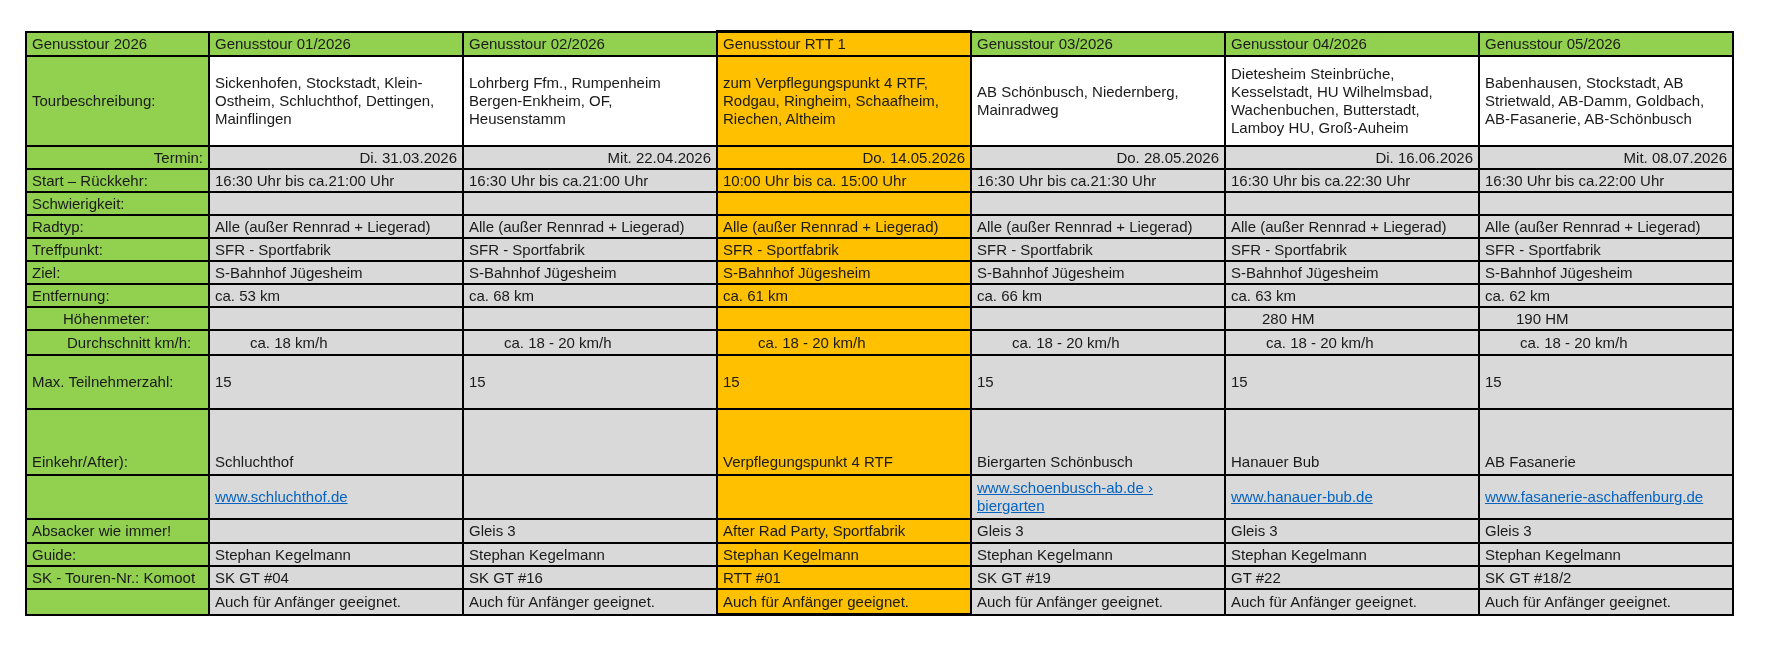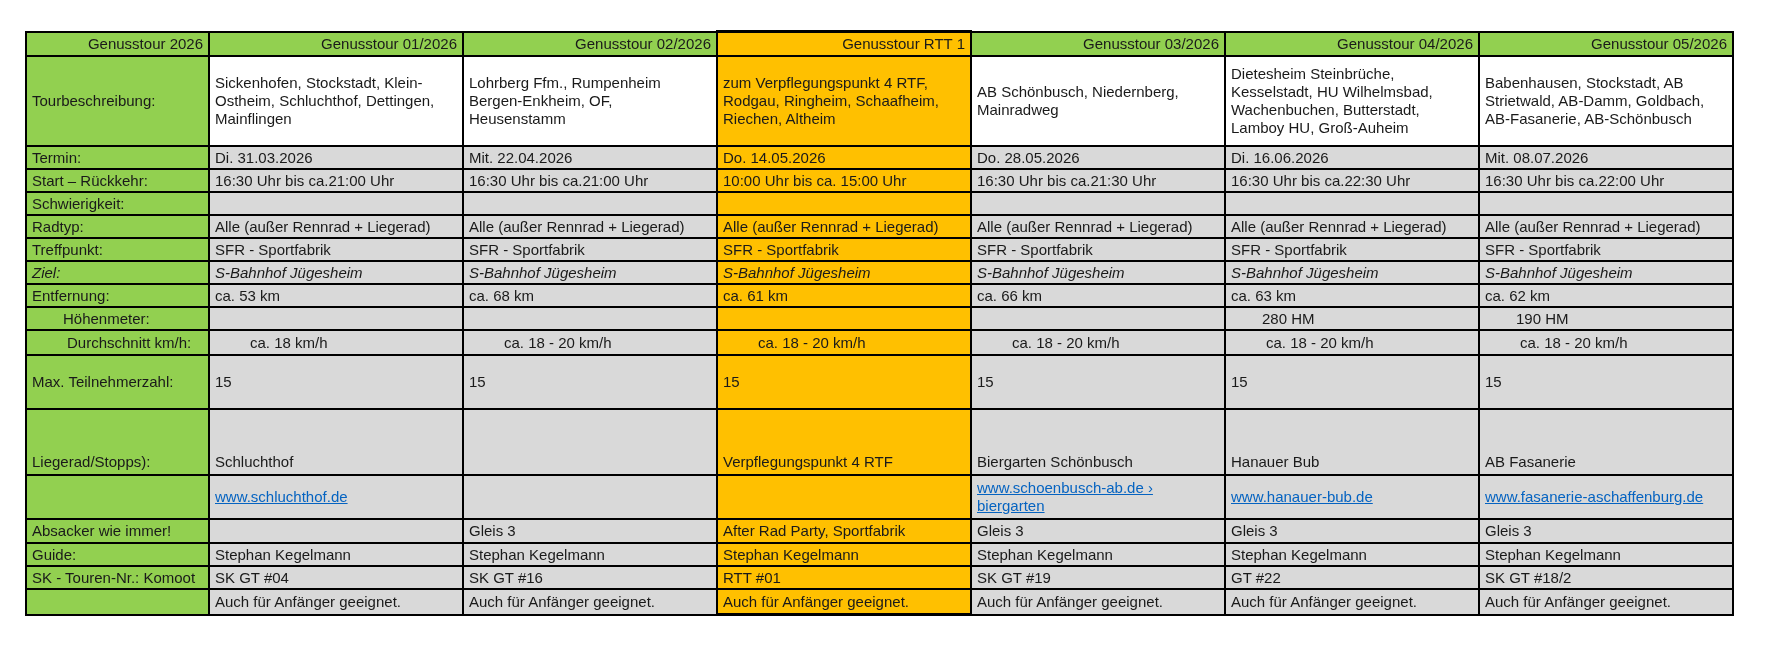--- a/index.html
+++ b/index.html
@@ -20,35 +20,35 @@
     font-size:15px;
     line-height:18px;
     vertical-align:middle;
     overflow:hidden;
     word-wrap:break-word;
   }
   .c-green  { background:#92d050; }
   .c-gray   { background:#d9d9d9; }
   .c-white  { background:#ffffff; }
   .c-orange { background:#ffc000; }
-  tr.header-row td { text-align:right; height:20px; }
+  tr.header-row td { text-align:left; height:20px; }
   td.rtt { border-left-width:3px; border-right-width:3px; }
   tr.header-row td.rtt { border-top-width:3px; }
   tr:last-child td.rtt { border-bottom-width:3px; }
   a.cell-link { color:#0563c1; text-decoration:underline; cursor:pointer; }
 
   
   tr[data-row="ziel-route"]        td { height:36px; }
   tr[data-row="tourbeschreibung"]  td { height:86px; }
-  tr[data-row="termin"]            td { height:19px; }
+  tr[data-row="termin"]            td { height:19px;text-align:right; }
   tr[data-row="start-rueckkehr"]   td { height:19px; }
   tr[data-row="schwierigkeit"]     td { height:19px; }
   tr[data-row="radtyp"]            td { height:19px;margin-left:24px; }
   tr[data-row="treffpunkt"]        td { height:19px; }
-  tr[data-row="ziel"]              td { height:19px;font-style:italic; }
+  tr[data-row="ziel"]              td { height:19px; }
   tr[data-row="entfernung"]        td { height:19px; }
   tr[data-row="hoehenmeter"]       td { height:19px;padding-left:36px; }
   tr[data-row="durchschnitt"]      td { height:21px;padding-left:40px; }
   tr[data-row="max-teilnehmerzahl"] td { height:50px; }
   tr[data-row="einkehr"]           td { height:60px; vertical-align:bottom; padding-bottom:3px; }
   tr[data-row="einkehr-link"]      td { height:40px; }
   tr[data-row="absacker"]          td { height:20px; }
   tr[data-row="guide"]             td { height:19px; }
   tr[data-row="sk-touren"]         td { height:19px; }
   tr[data-row="anfaenger"]         td { height:21px;margin-left:8px; }
@@ -170,21 +170,21 @@
         <tr data-row="max-teilnehmerzahl">
           <td class="c-green">Max. Teilnehmerzahl:</td>
           <td class="c-gray">15</td>
           <td class="c-gray">15</td>
           <td class="c-orange rtt">15</td>
           <td class="c-gray">15</td>
           <td class="c-gray">15</td>
           <td class="c-gray">15</td>
         </tr>
         <tr data-row="einkehr">
-          <td class="c-green">Liegerad/Stopps):</td>
+          <td class="c-green">Einkehr/After):</td>
           <td class="c-gray">Schluchthof</td>
           <td class="c-gray"></td>
           <td class="c-orange rtt">Verpflegungspunkt 4 RTF</td>
           <td class="c-gray">Biergarten Schönbusch</td>
           <td class="c-gray">Hanauer Bub</td>
           <td class="c-gray">AB Fasanerie</td>
         </tr>
         <tr data-row="einkehr-link">
           <td class="c-green"></td>
           <td class="c-gray"><a class="cell-link">www.schluchthof.de</a></td>

